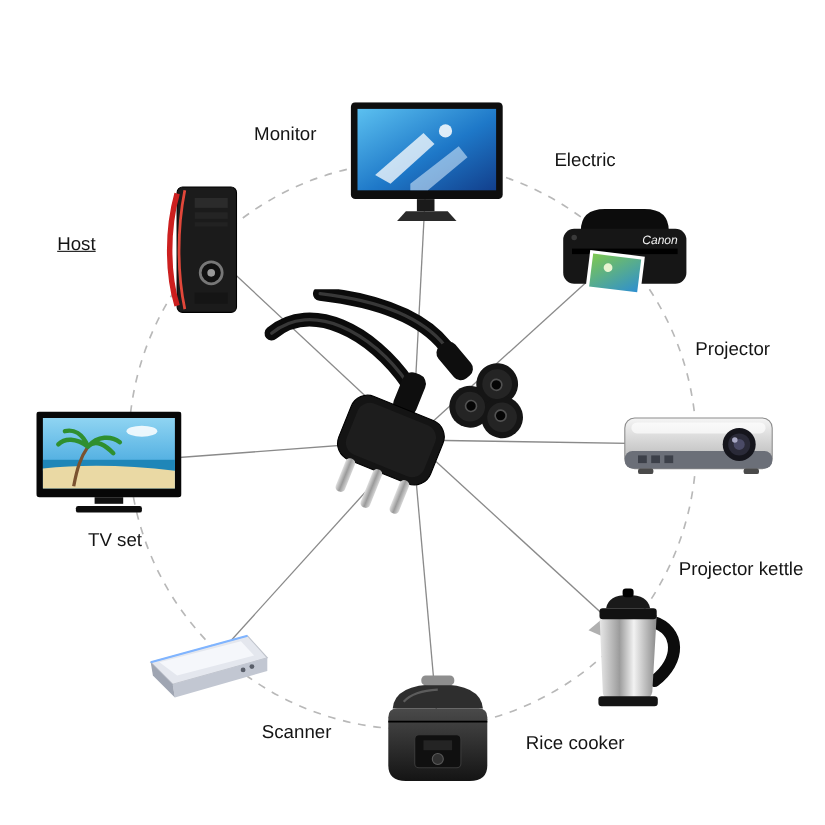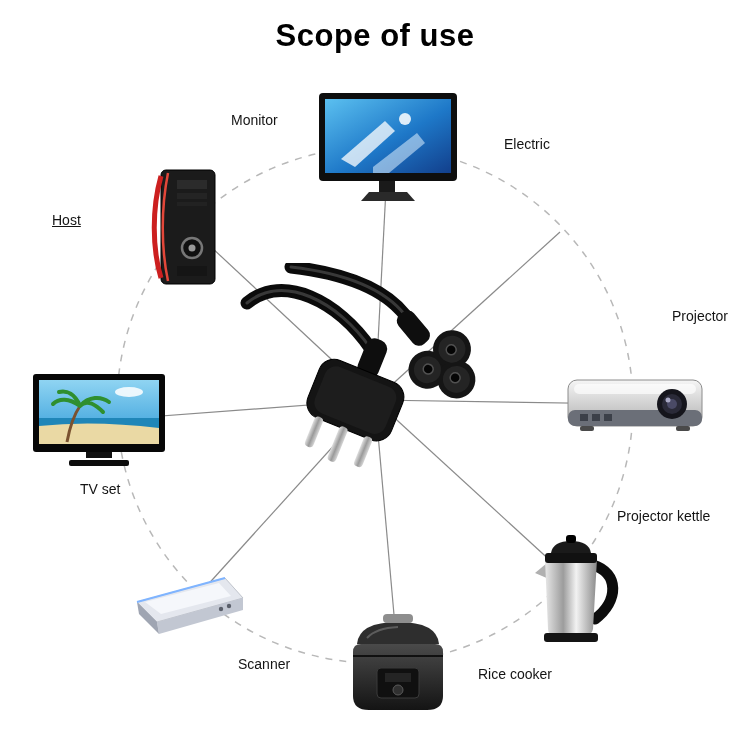--- a/index.html
+++ b/index.html
@@ -9,48 +9,47 @@
   }
   .title {
     position:absolute; top:18px; left:0; width:100%; margin:0;
     text-align:center; font-size:31px; font-weight:700; color:#000;
     letter-spacing:0.5px;
   }
   .underlay { position:absolute; left:0; top:0; width:750px; height:750px; }
   .item { position:absolute; }
   .item svg { width:100%; height:100%; display:block; }
   .label {
-    position:absolute; font-size:14px; color:#141414; white-space:nowrap;
+    position:absolute; font-size:17px; color:#141414; white-space:nowrap;
   }
   
   .pos-monitor   { left:313px; top:93px;  width:150px; height:110px; }
   .pos-printer   { left:508px; top:180px; width:120px; height:95px;  }
   .pos-host      { left:137px; top:168px; width:95px;  height:124px; }
   .pos-projector { left:566px; top:366px; width:138px; height:76px;  }
   .pos-tv        { left:33px;  top:374px; width:132px; height:96px;  }
   .pos-kettle    { left:531px; top:527px; width:95px;  height:125px; }
   .pos-scanner   { left:133px; top:556px; width:114px; height:94px;  }
   .pos-rice      { left:341px; top:610px; width:114px; height:110px; }
   .pos-cord      { left:233px; top:263px; width:285px; height:230px; }
   
   .lab-monitor   { left:231px; top:112px; }
   .lab-printer   { left:504px; top:136px; }
   .lab-host      { left:52px;  top:212px;text-decoration:underline; }
-  .lab-projector { left:632px; top:308px;margin-left:40px; }
+  .lab-projector { left:632px; top:308px; }
   .lab-tv        { left:80px;  top:481px; }
   .lab-kettle    { left:617px; top:508px; }
   .lab-scanner   { left:238px; top:656px;text-align:right; }
   .lab-rice      { left:462px; top:666px;margin-left:16px; }
 </style>
 </head>
 <body>
 
 <div class="stage">
 
-  <h1 class="title">Scope of use</h1>
 
   <svg class="underlay" viewBox="0 0 750 750">
     <circle cx="375" cy="405" r="258" fill="none" stroke="#b8b8b8" stroke-width="1.5" stroke-dasharray="7 7"></circle>
     <g stroke="#8a8a8a" stroke-width="1.2">
       <line x1="375" y1="400" x2="388" y2="150"></line>
       <line x1="375" y1="400" x2="560" y2="232"></line>
       <line x1="375" y1="400" x2="195" y2="232"></line>
       <line x1="375" y1="400" x2="630" y2="404"></line>
       <line x1="375" y1="400" x2="108" y2="420"></line>
       <line x1="375" y1="400" x2="578" y2="586"></line>
@@ -71,20 +70,40 @@
       <rect x="6" y="0" width="138" height="88" rx="4" fill="#0e0e0e"></rect>
       <rect x="12" y="6" width="126" height="74" fill="url(#g-mon)"></rect>
       <path d="M28 66 L72 28 L82 38 L42 74 Z" fill="#ffffff" opacity="0.75"></path>
       <path d="M60 74 L104 40 L112 50 L76 80 L60 80 Z" fill="#dff0ff" opacity="0.55"></path>
       <circle cx="92" cy="26" r="6" fill="#ffffff" opacity="0.85"></circle>
       <rect x="66" y="88" width="16" height="11" fill="#1a1a1a"></rect>
       <path d="M48 108 L102 108 L94 99 L56 99 Z" fill="#2a2a2a"></path>
     </svg>
   </div>
 
+  <div class="item pos-printer">
+    <svg viewBox="0 0 120 95">
+      <defs>
+        <linearGradient id="g-photo" x1="0" y1="0" x2="1" y2="1">
+          <stop offset="0" stop-color="#7ec850"></stop>
+            <stop offset="1" stop-color="#2e8fd0"></stop>
+        </linearGradient>
+      </defs>
+      <path d="M20 30 Q20 10 42 10 L78 10 Q100 10 100 30 Z" fill="#0c0c0c"></path>
+      <rect x="4" y="28" width="112" height="50" rx="10" fill="#161616"></rect>
+      <rect x="12" y="46" width="96" height="5" fill="#000"></rect>
+      <text x="92" y="42" text-anchor="middle" font-size="11" font-style="italic" fill="#f0f0f0">Canon</text>
+      <g transform="rotate(7 50 70)">
+        <rect x="26" y="50" width="50" height="36" fill="#ffffff"></rect>
+        <rect x="29" y="53" width="44" height="30" fill="url(#g-photo)"></rect>
+        <circle cx="44" cy="64" r="4" fill="#e8f4d0"></circle>
+      </g>
+      <circle cx="14" cy="36" r="2.5" fill="#3a3a3a"></circle>
+    </svg>
+  </div>
 
   <div class="item pos-host">
     <svg viewBox="0 0 95 124">
       <rect x="24" y="2" width="54" height="114" rx="5" fill="#1b1b1b" stroke="#000"></rect>
       <path d="M24 8 C 15 40, 15 80, 24 110" stroke="#cc1f1f" stroke-width="5" fill="none"></path>
       <path d="M31 5 C 24 40, 24 80, 31 113" stroke="#e2473a" stroke-width="2.5" fill="none"></path>
       <rect x="40" y="12" width="30" height="9" fill="#2b2b2b"></rect>
       <rect x="40" y="25" width="30" height="6" fill="#242424"></rect>
       <rect x="40" y="34" width="30" height="4" fill="#222222"></rect>
       <circle cx="55" cy="80" r="10" fill="#101010" stroke="#777" stroke-width="2.5"></circle>

